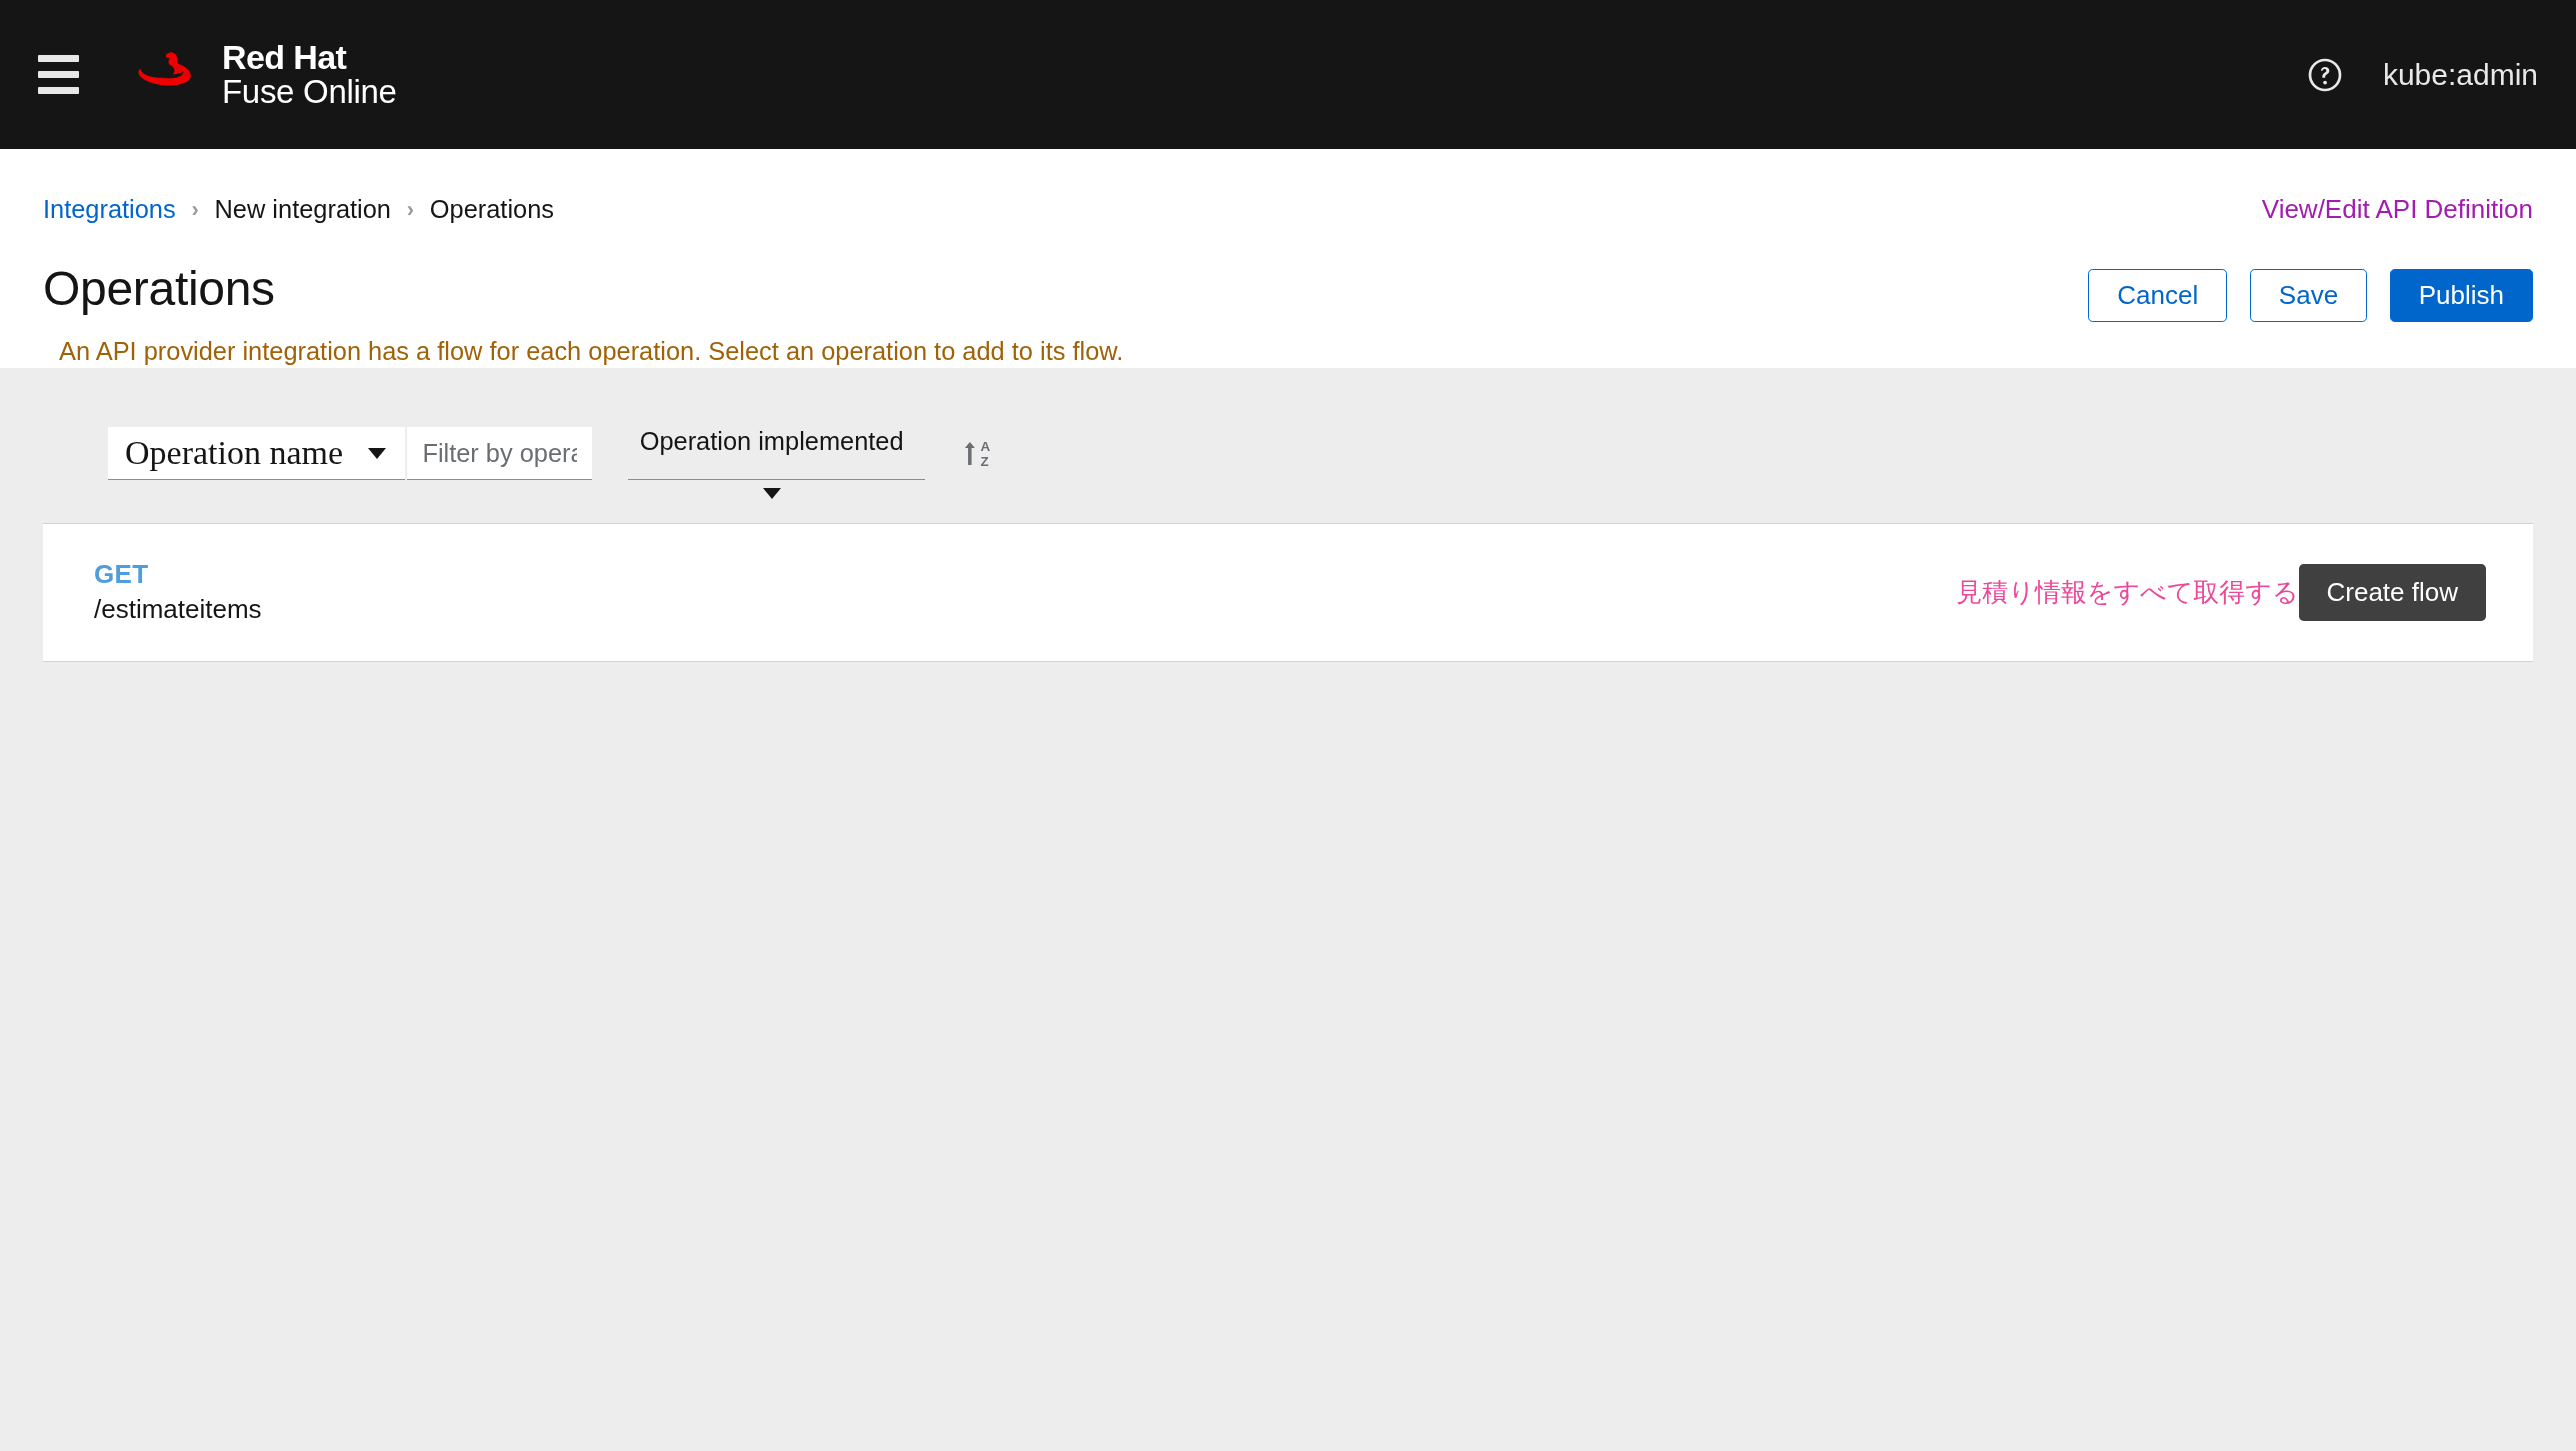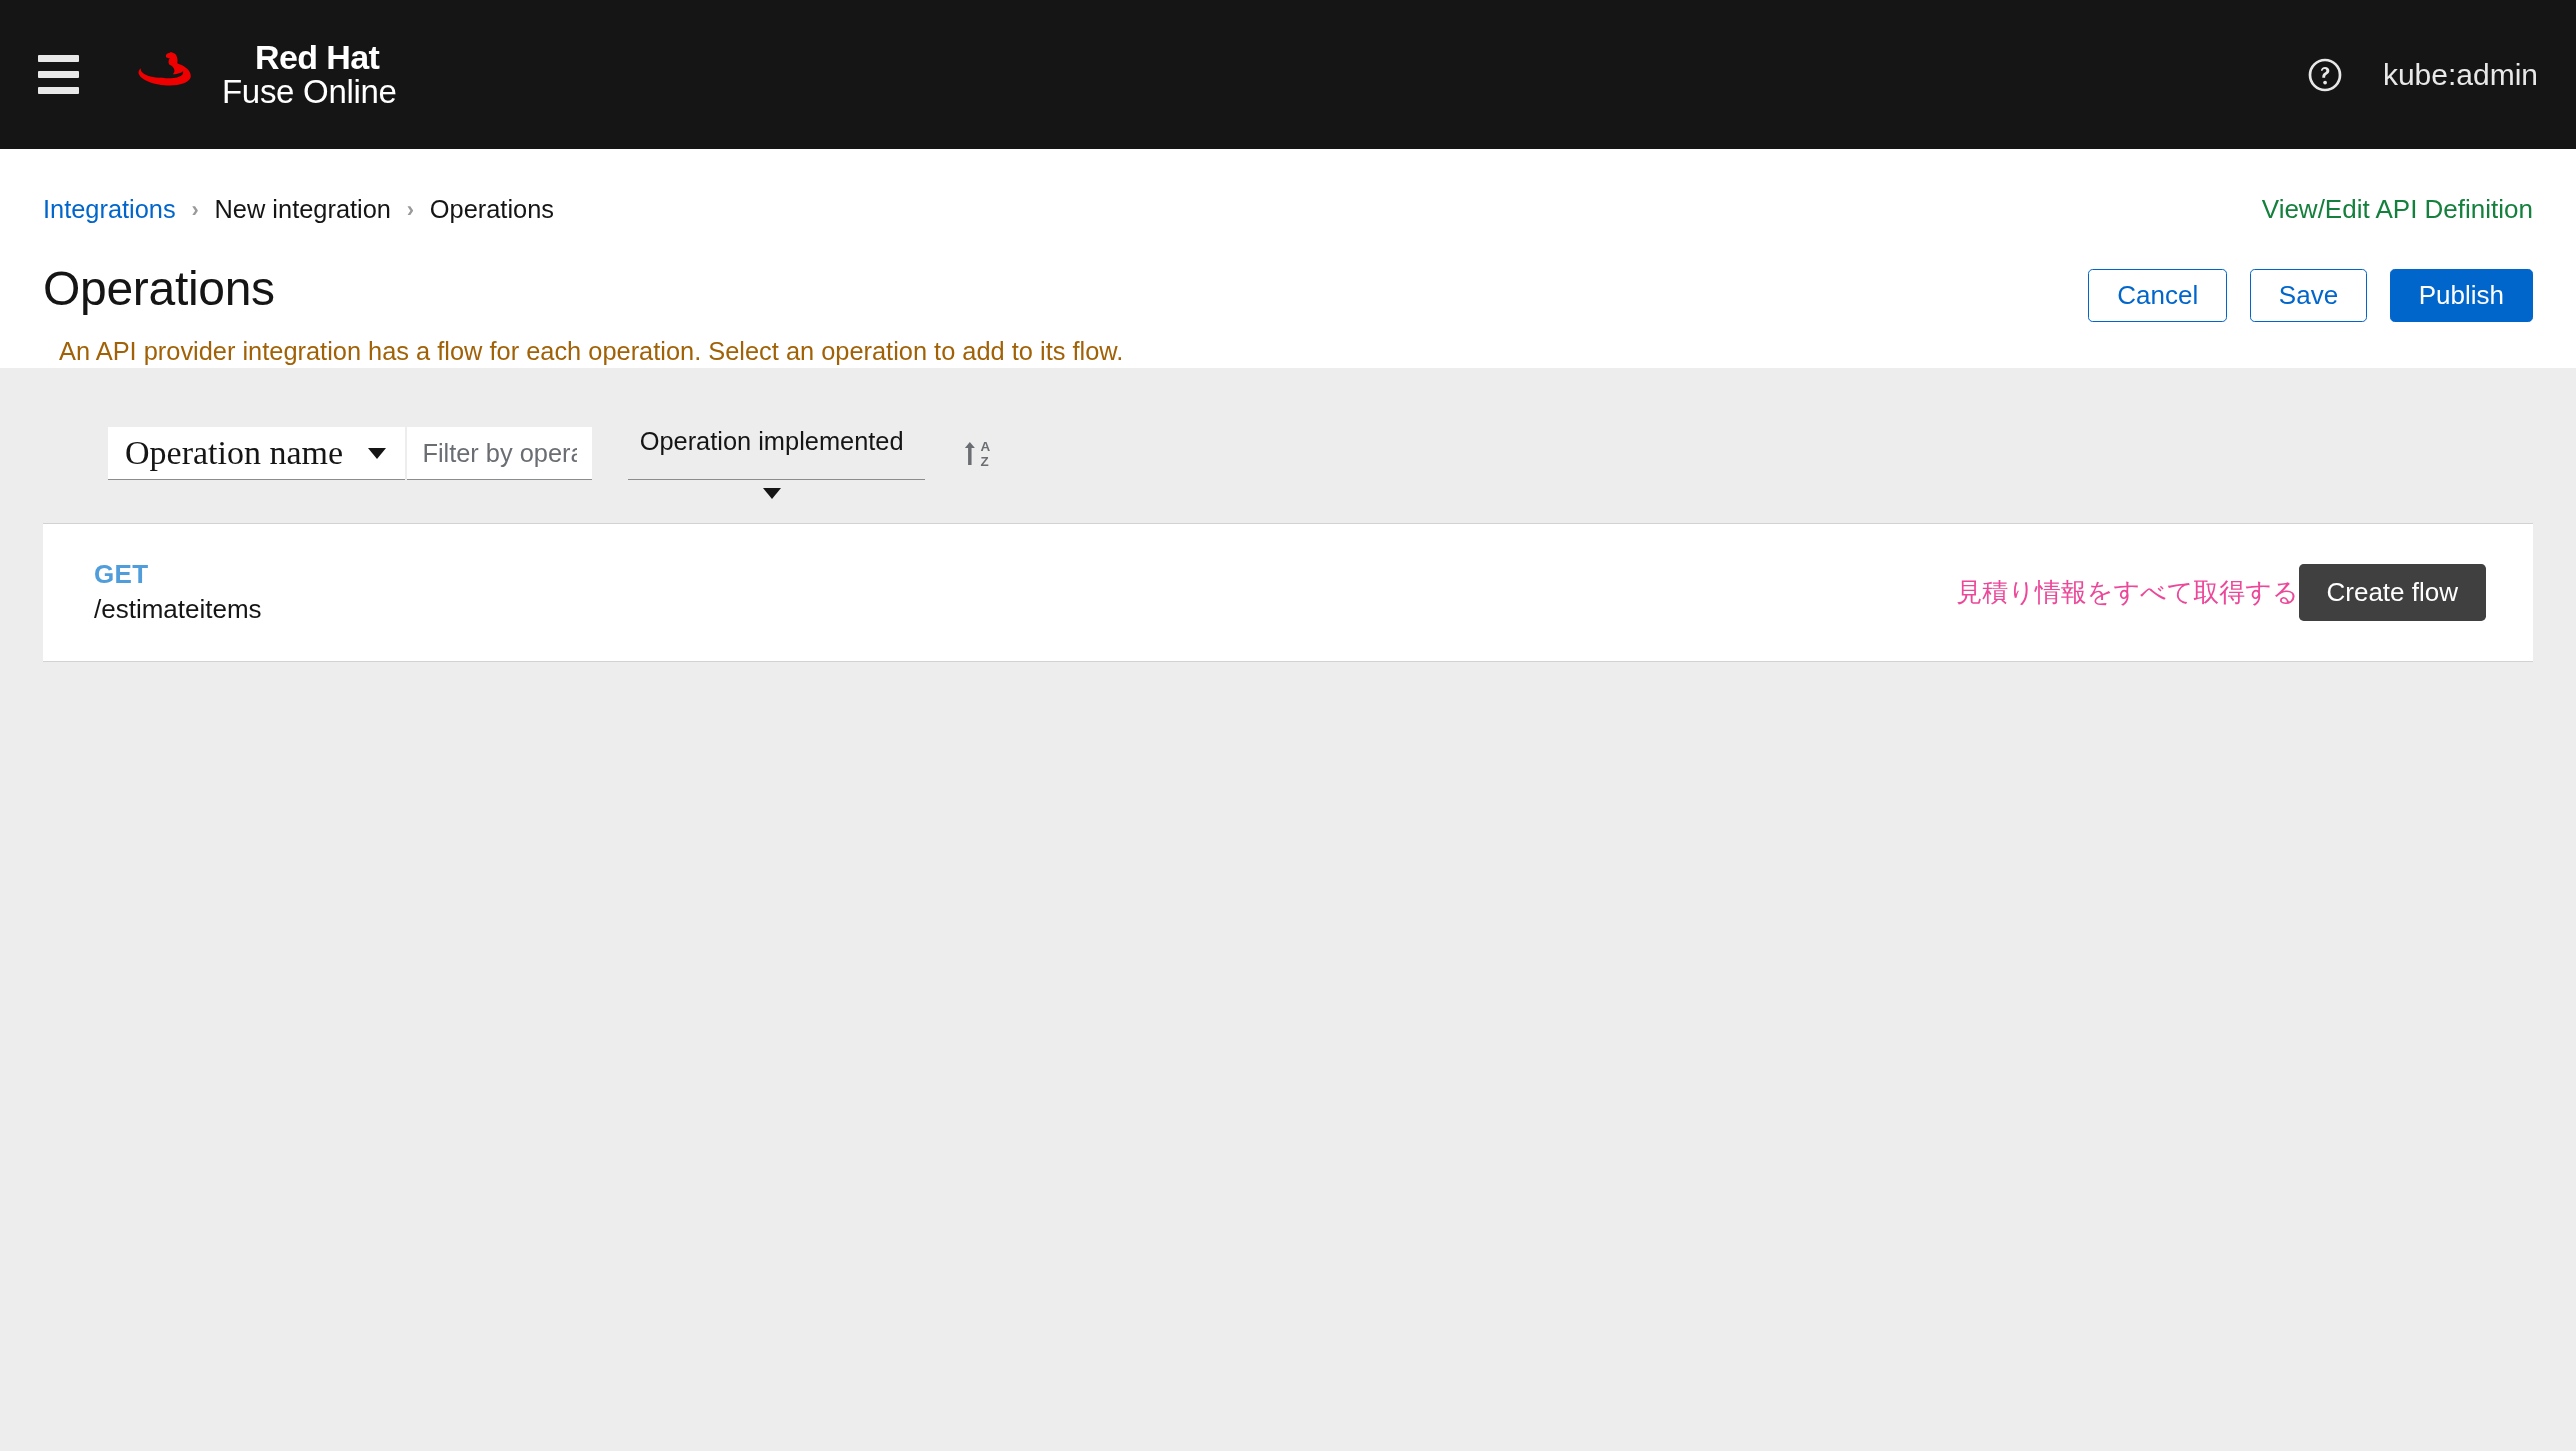--- a/index.html
+++ b/index.html
@@ -56,21 +56,20 @@
   .brand-text {
     display: flex;
     flex-direction: column;
     line-height: 1.04;
     color: #ffffff;
   }
   .brand-line1 {
     font-size: 34px;
     font-weight: bold;
     letter-spacing: -0.6px;
-    margin-left: 33px;
   }
   .brand-line2 {
     font-size: 33px;
     font-weight: normal;
     letter-spacing: -0.3px;
   }
   .masthead-right {
     margin-left: auto;
     display: flex;
     align-items: center;
@@ -114,21 +113,21 @@
     color: #151515;
   }
   .crumb-sep {
     color: #9a9a9a;
     font-size: 21.7px;
     font-weight: bold;
     padding: 0 2.8px;
   }
   .api-def-link {
     margin-left: auto;
-    color: #15803d;
+    color: #a21caf;
     font-size: 26px;
     text-decoration: none;
     cursor: pointer;
   }
   .title-row {
     display: flex;
     align-items: flex-start;
     margin-top: 36px;
   }
   .title-block { }

